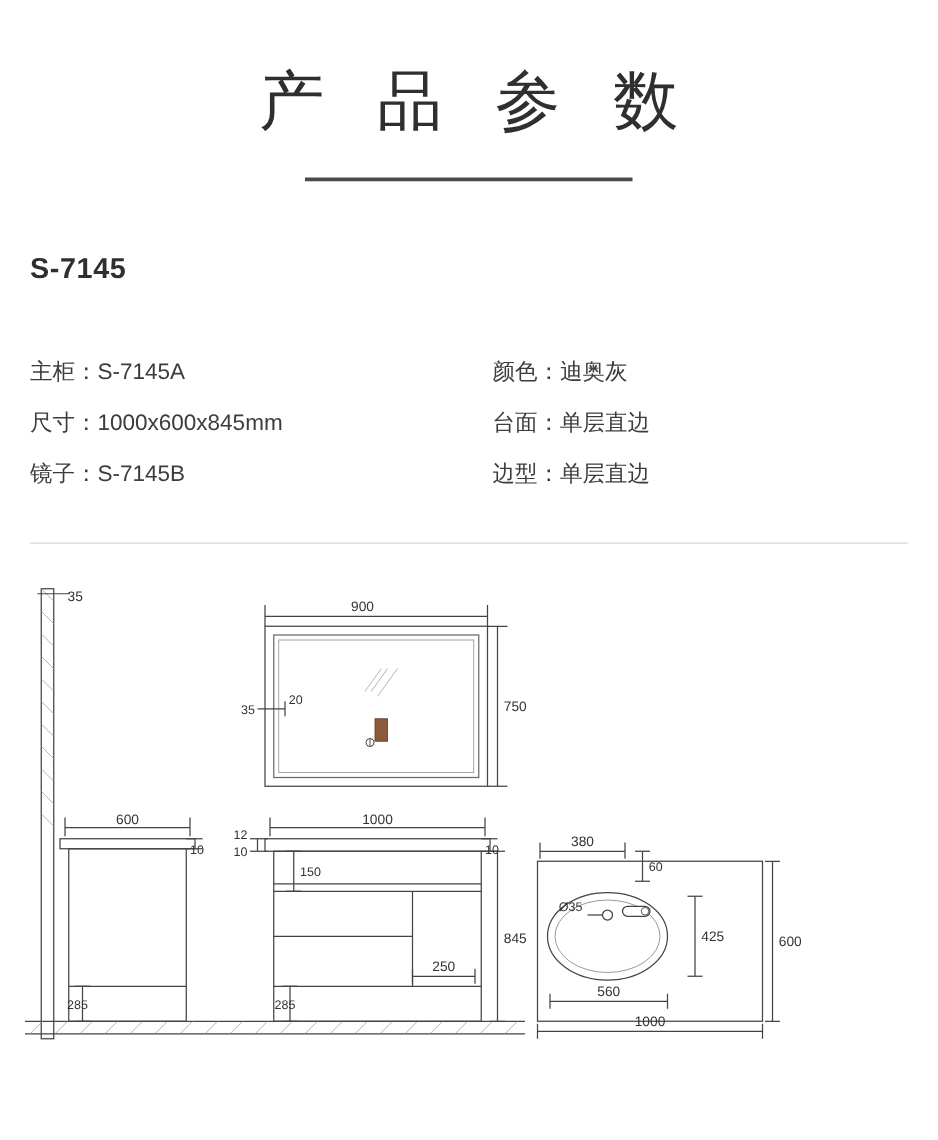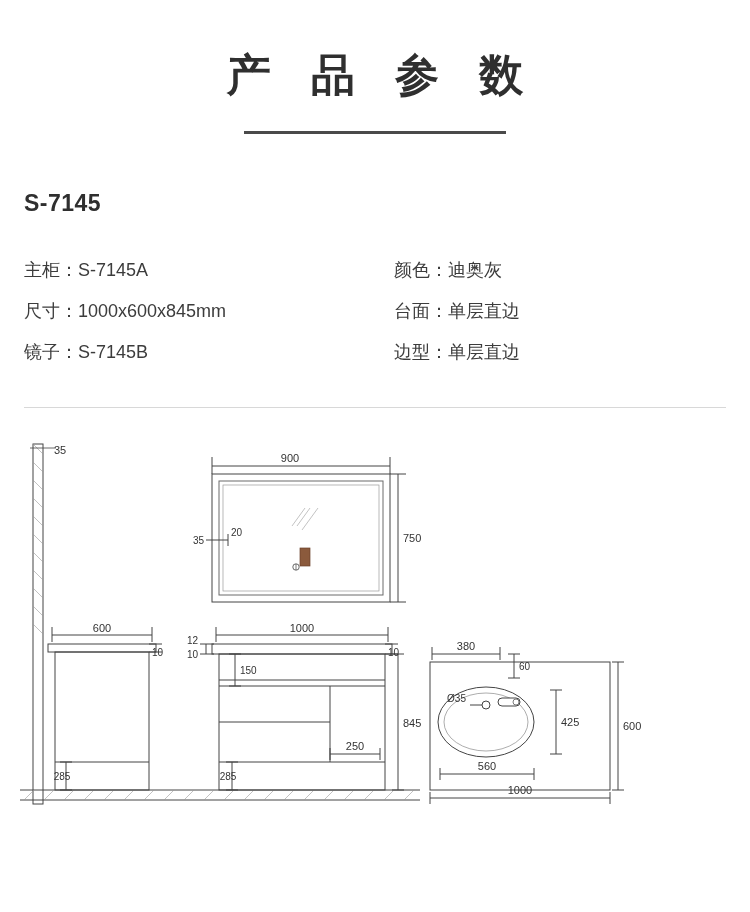--- a/index.html
+++ b/index.html
@@ -20,22 +20,22 @@
     width: 750px;
     height: 912px;
   }
 
   
   .header {
     text-align: center;
     padding-top: 46px;
   }
   .header-title {
-    font-size: 44px;
-    font-weight: bold;
+    font-size: 52px;
+    font-weight: normal;
     letter-spacing: 14px;
     color: #2f2f2f;
     padding-left: 14px;
   }
   .header-rule {
     width: 262px;
     height: 3px;
     background: #4a4a4a;
     margin: 26px auto 0 auto;
   }
@@ -45,21 +45,21 @@
     margin: 56px 0 0 24px;
     font-size: 23px;
     font-weight: bold;
     color: #2f2f2f;
     letter-spacing: 0.5px;
   }
 
   
   .specs {
     display: flex;
-    margin-top: 44px;
+    margin-top: 60px;
     padding-left: 24px;
   }
   .spec-col {
     display: flex;
     flex-direction: column;
   }
   .spec-col.left { width: 370px; }
   .spec-col.right { width: 330px; }
   .spec-row {
     font-size: 18px;

